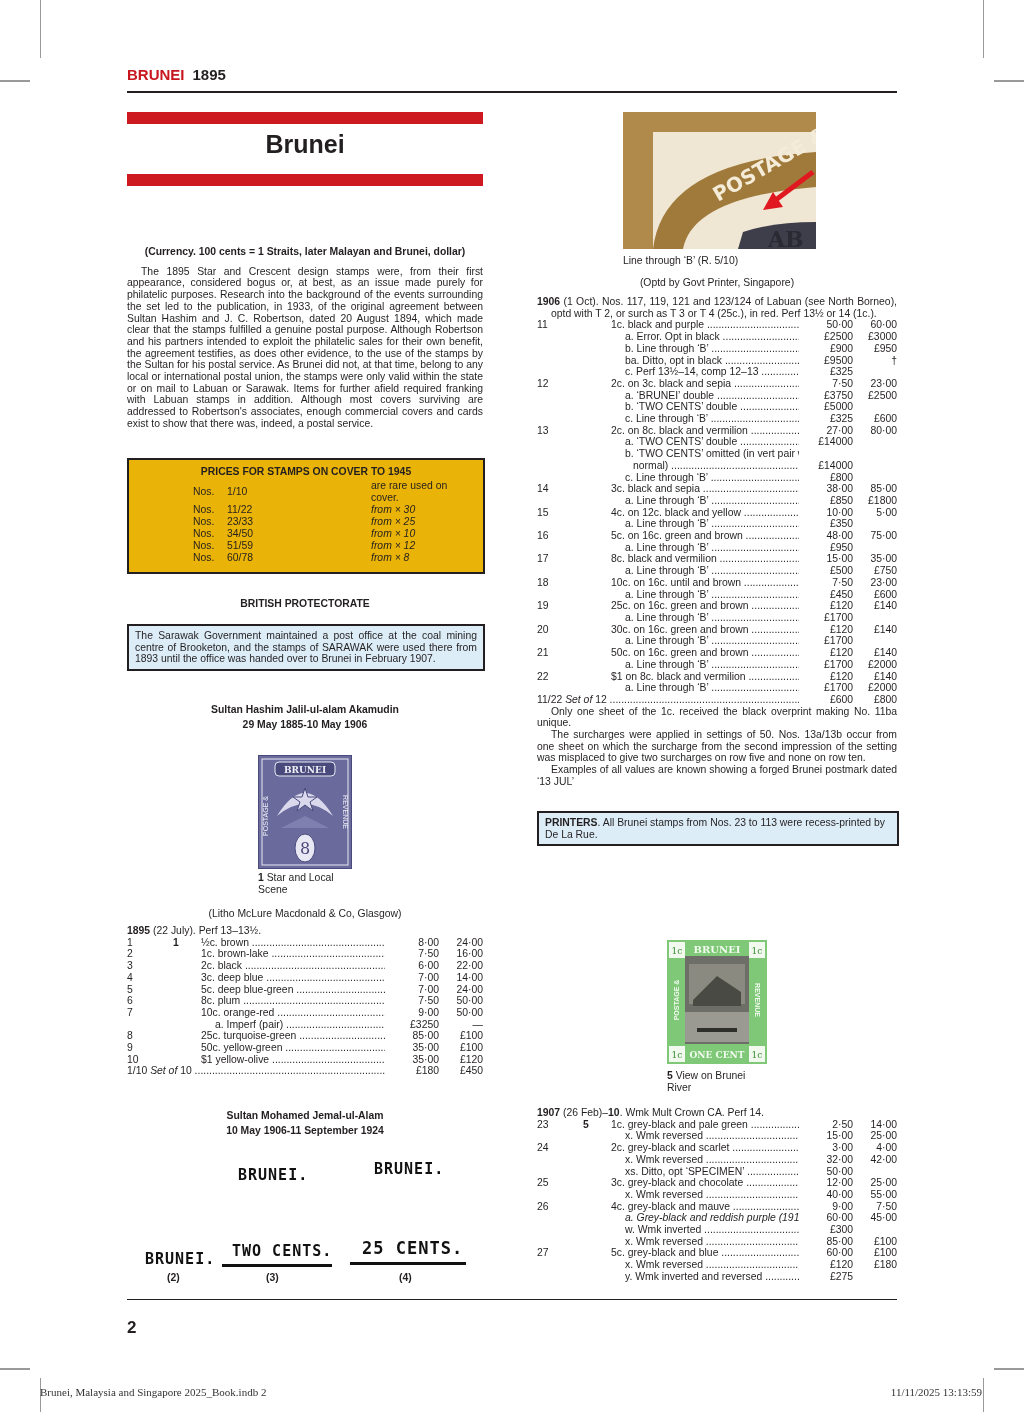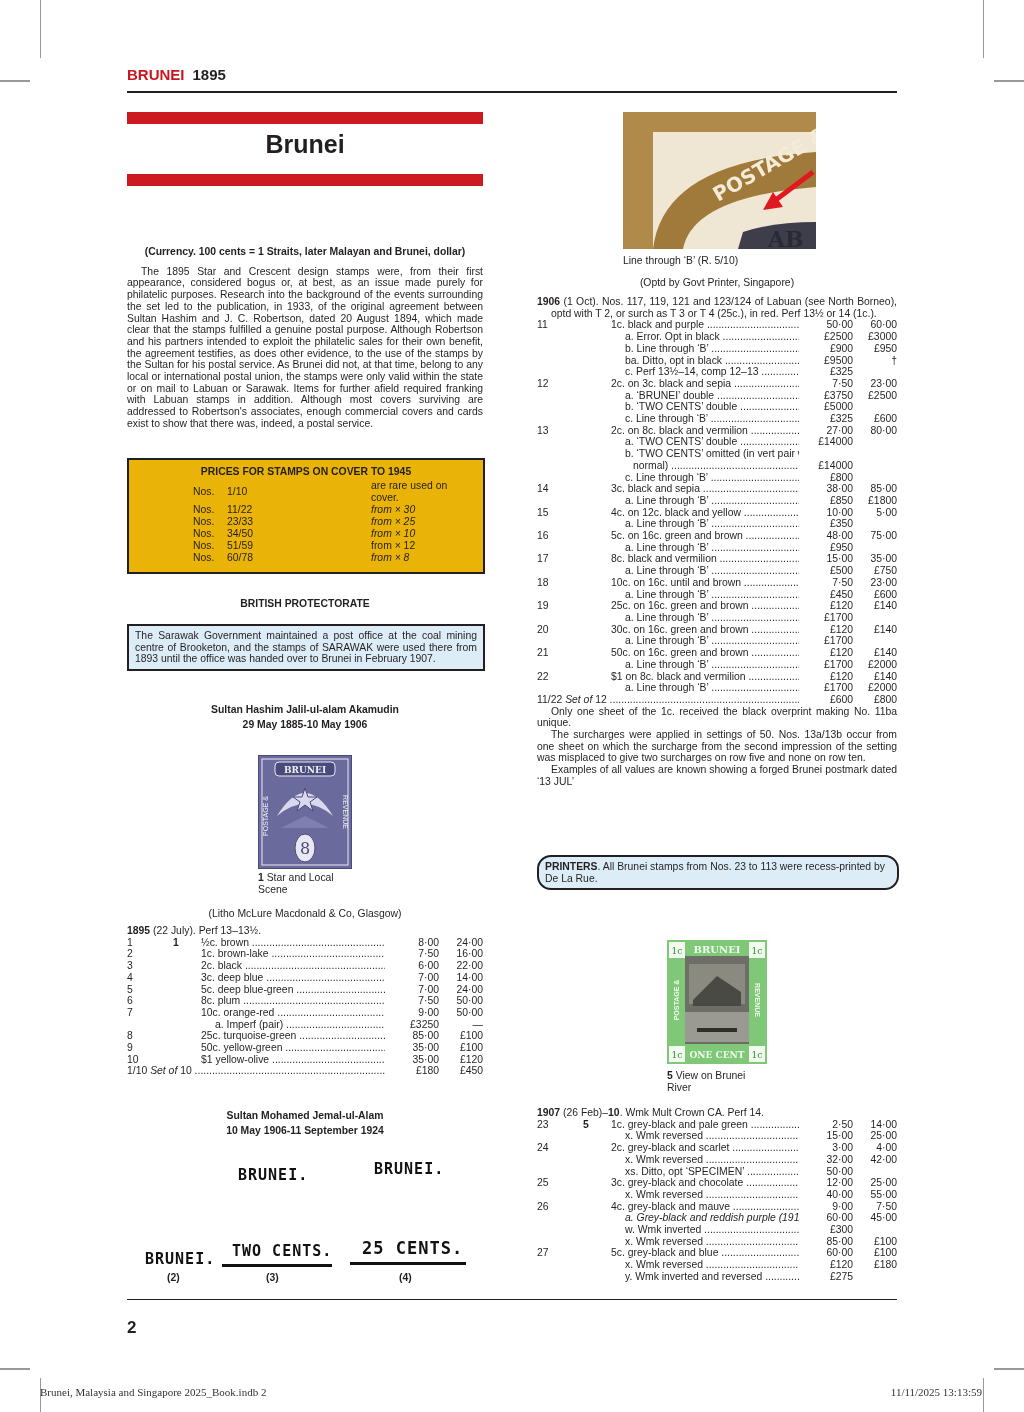--- a/index.html
+++ b/index.html
@@ -89,21 +89,21 @@
           <td class="mult" style="font-style: italic;">from × 25</td>
         </tr>
         <tr>
           <td class="nos">Nos.</td>
           <td class="rng">34/50</td>
           <td class="mult" style="font-style: italic;">from × 10</td>
         </tr>
         <tr>
           <td class="nos">Nos.</td>
           <td class="rng">51/59</td>
-          <td class="mult" style="">from × 12</td>
+          <td class="mult" style="font-style: italic;">from × 12</td>
         </tr>
         <tr>
           <td class="nos">Nos.</td>
           <td class="rng">60/78</td>
           <td class="mult" style="font-style: italic;">from × 8</td>
         </tr>
       </tbody>
   </table>
 </div>
 
@@ -489,21 +489,21 @@
   <div class="stamp-row">
     <span class="desc"><span>11/22</span> <i>Set of</i> <span>12</span></span>
     <span class="p1">£600</span>
     <span class="p2">£800</span>
   </div>
   <p class="para indent">Only one sheet of the 1c. received the black overprint making No. 11ba unique.</p>
   <p class="para indent">The surcharges were applied in settings of 50. Nos. 13a/13b occur from one sheet on which the surcharge from the second impression of the setting was misplaced to give two surcharges on row five and none on row ten.</p>
   <p class="para indent">Examples of all values are known showing a forged Brunei postmark dated ‘13 JUL’</p>
 </div>
 
-<div class="col col-right box blue" style="top:855px; width:346px;border-radius:14px;">
+<div class="col col-right box blue" style="top:811px; width:346px;">
   <span class="bold">PRINTERS</span><span>. All Brunei stamps from Nos. 23 to 113 were recess-printed by De La Rue.</span>
 </div>
 
 <div class="img-block" style="left:667px; top:940px; width:100px; height:124px; background:#7fc878;">
   <svg width="100" height="124" viewBox="0 0 100 124">
     <rect x="0" y="0" width="100" height="124" fill="#7fc878"></rect>
     <rect x="18" y="16" width="64" height="88" fill="#6e6e68"></rect>
     <rect x="22" y="24" width="56" height="40" fill="#8a8a80"></rect>
     <path d="M26 60 L50 36 L74 52 L74 66 L26 66 Z" fill="#4a4a44"></path>
     <rect x="18" y="72" width="64" height="30" fill="#9a9a92"></rect>

